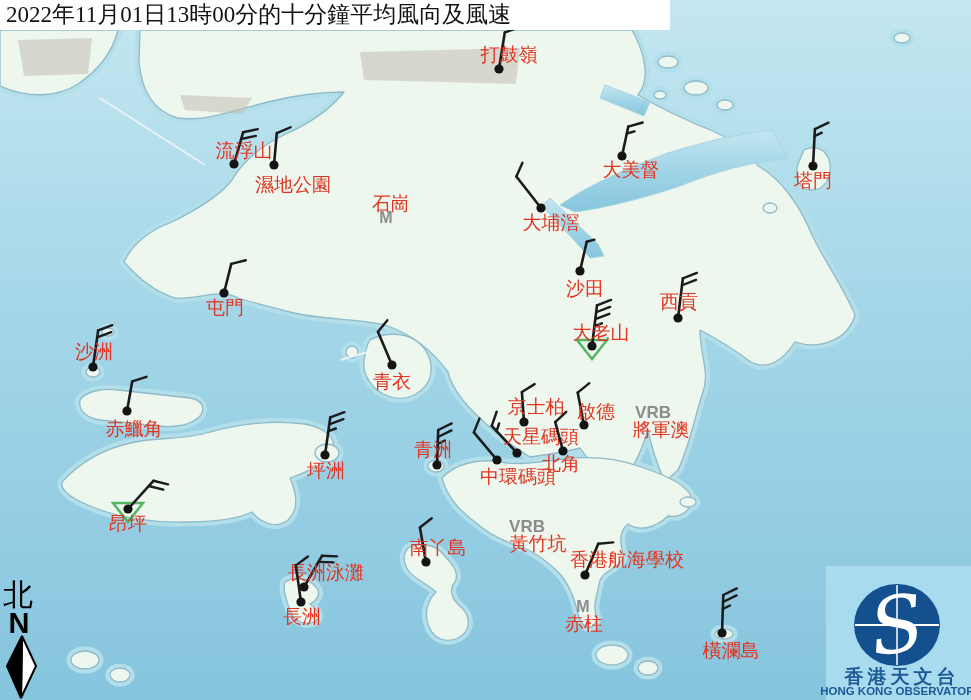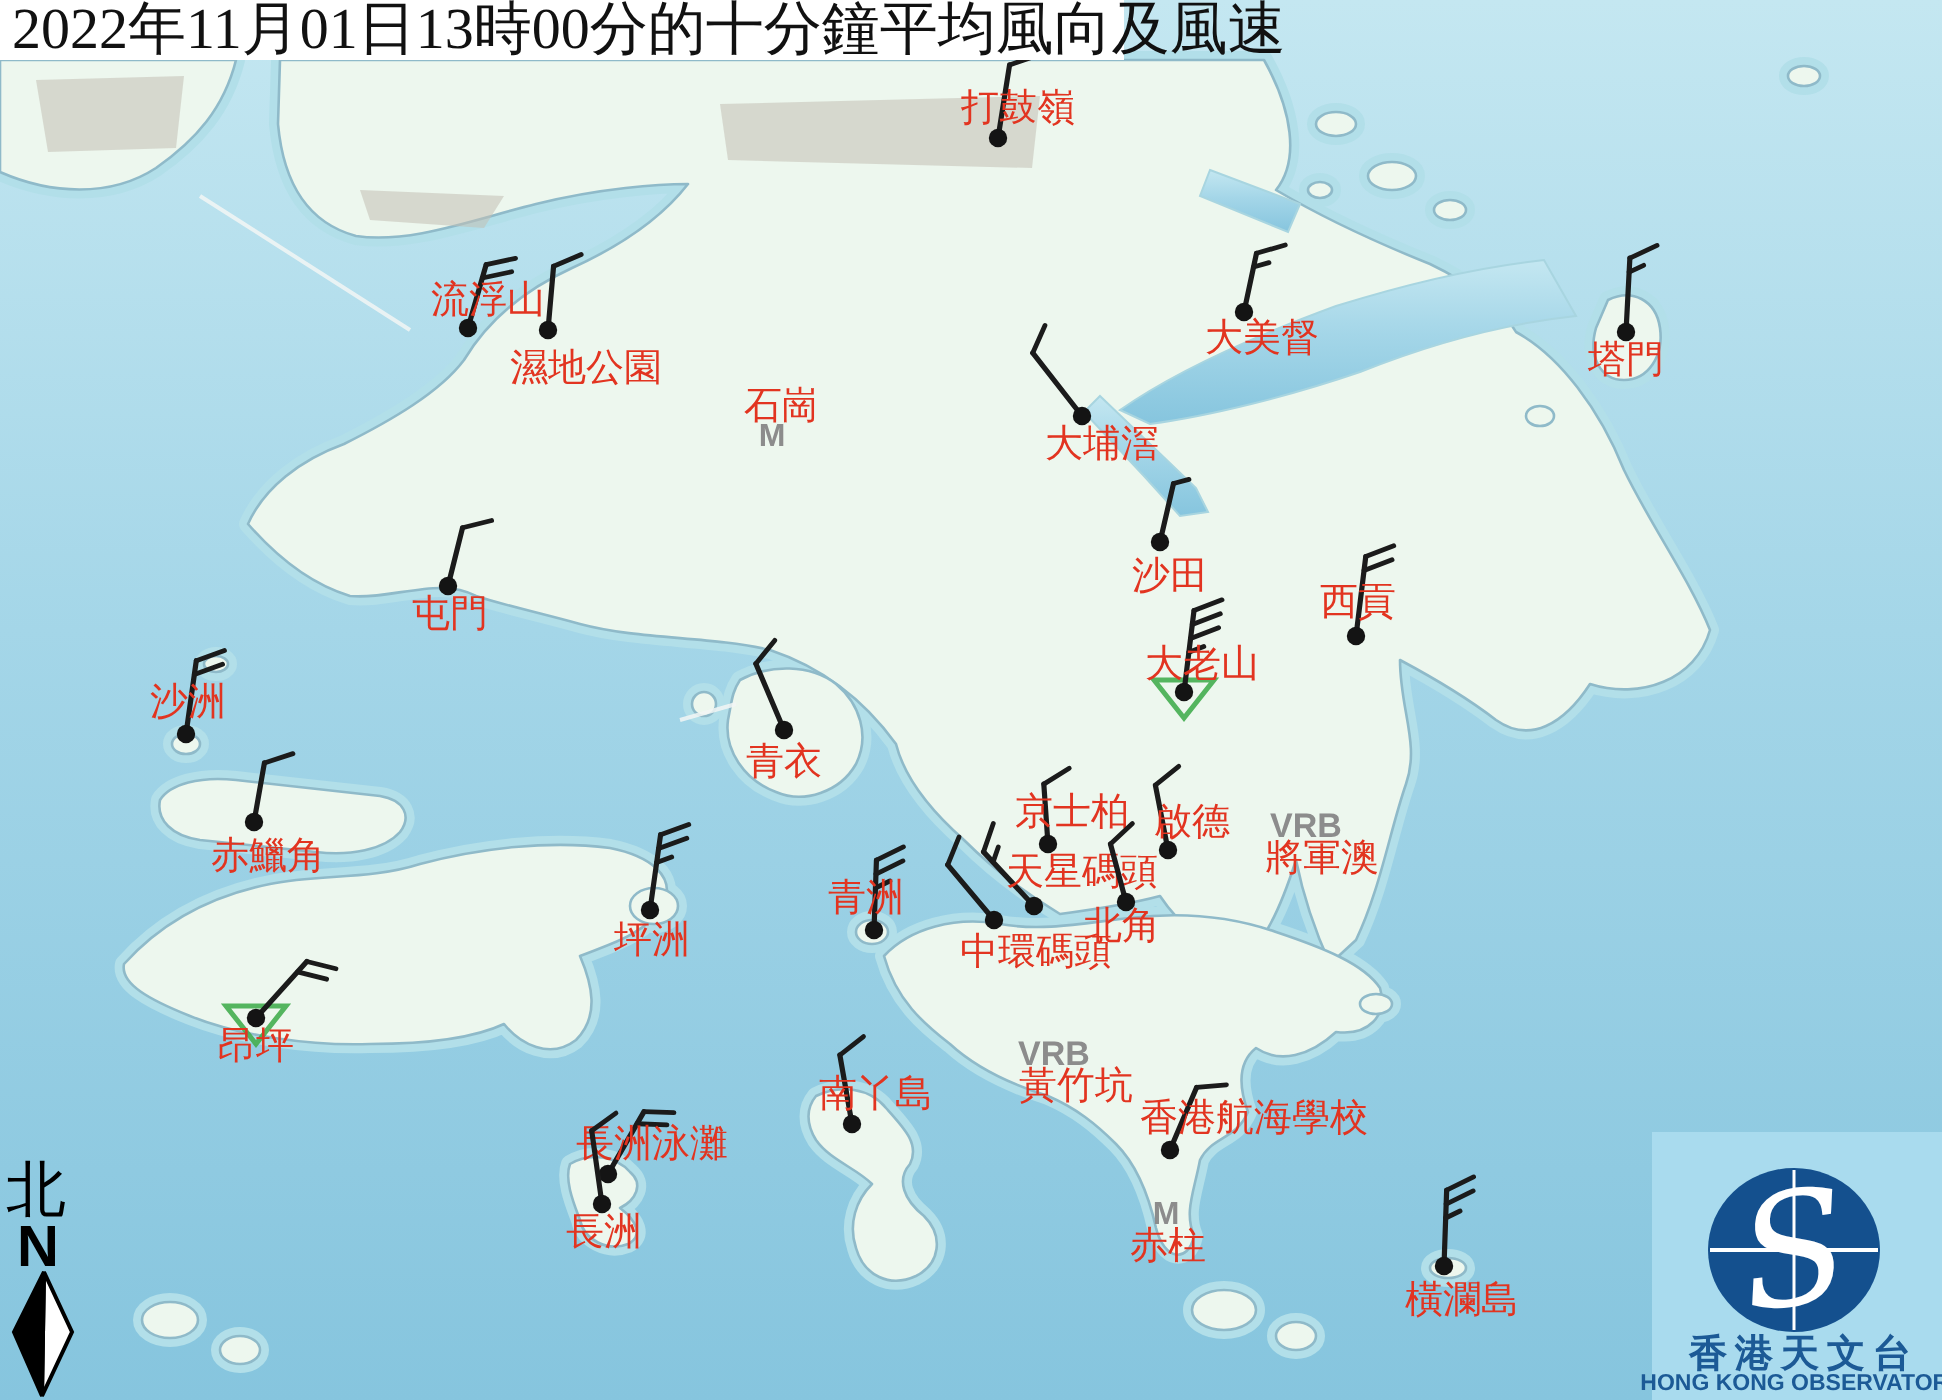--- a/index.html
+++ b/index.html
@@ -1,21 +1,21 @@
 <!DOCTYPE html>
 <html><head>
 <meta charset="utf-8">
 <style>
   html,body{margin:0;padding:0;background:#dfeef5;}
   .stage{position:relative;width:971px;height:700px;overflow:hidden;
          font-family:"DejaVu Sans","Liberation Sans",sans-serif;}
   .stage svg{position:absolute;left:0;top:0;}
-  .title-strip{position:absolute;left:0;top:0;width:562px;height:30px;
+  .title-strip{position:absolute;left:0;top:0;width:670px;height:30px;
        background:#ffffff;color:#111;font-family:"Liberation Serif","DejaVu Serif",serif;
-       font-size:29px;line-height:30px;padding-left:6px;box-sizing:border-box;
+       font-size:23px;line-height:30px;padding-left:6px;box-sizing:border-box;
        white-space:nowrap;z-index:5;}
   .land-halo{fill:#edf7ee;stroke:#b2dfe9;stroke-width:9;stroke-linejoin:round;}
   .land-main{fill:#edf7ee;stroke:#8fbac9;stroke-width:1.3;stroke-linejoin:round;}
   .sea-cut{fill:url(#seaGrad);stroke:#a8d5e0;stroke-width:1;}
   .urban{fill:#c3bfb4;opacity:.55;}
   .bridge{stroke:#f2f6f4;stroke-width:2;fill:none;opacity:.85;}
 </style>
 </head>
 <body>
 

